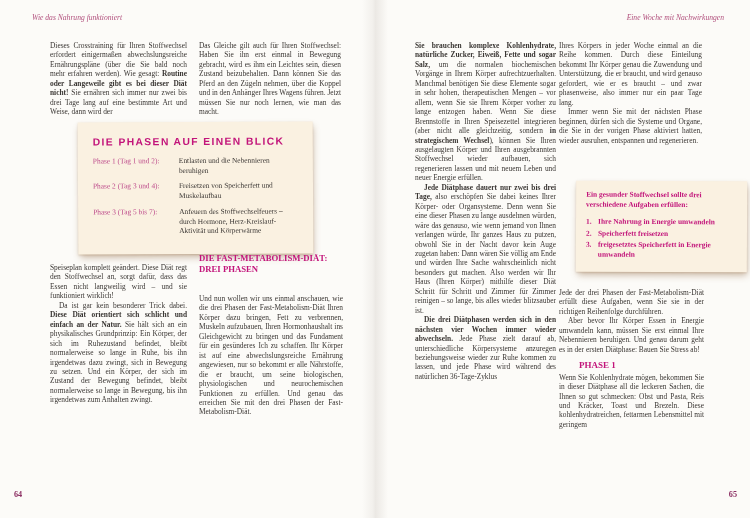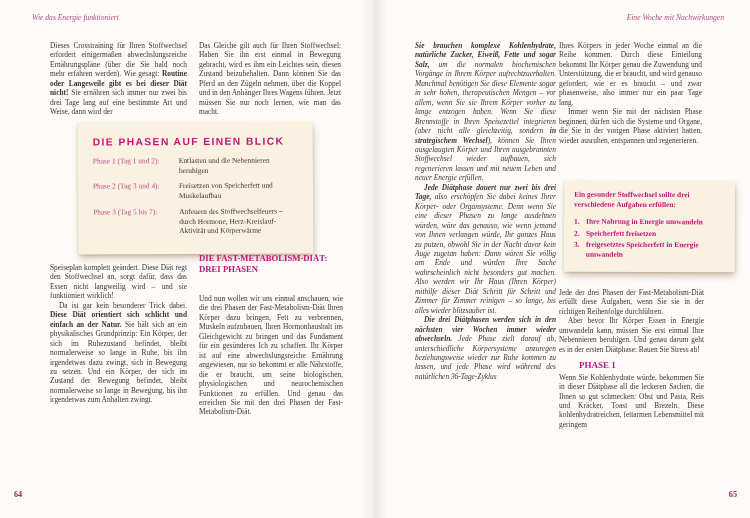--- a/index.html
+++ b/index.html
@@ -29,30 +29,30 @@
     box-sizing:border-box;
   }
   .phases-box{position:absolute;left:78px;top:122px;width:235px;padding:14px 16px 12px 15px;transform:rotate(-0.3deg);}
   .phases-title{
     font-family:"Liberation Sans", sans-serif;font-weight:bold;
     font-size:10.3px;letter-spacing:1.4px;color:#c2147a;margin:0 0 9px 0;white-space:nowrap;
   }
   .phase-row{display:grid;grid-template-columns:72px 1fr;column-gap:14px;margin-bottom:6px;font-size:7.4px;line-height:9.7px;}
   .phase-label{color:#bd4a8a;}
   .phase-text{color:#3a3633;}
-  .tasks-box{position:absolute;left:564px;top:181px;width:171px;padding:9px 10px 10px 10px;transform:rotate(0.25deg);}
+  .tasks-box{position:absolute;left:576px;top:181px;width:171px;padding:9px 10px 10px 10px;transform:rotate(0.25deg);}
   .tasks-intro{color:#c2147a;font-weight:bold;font-size:7.4px;line-height:9.6px;margin:0 0 8px 0;text-align:left;}
   .task-item{display:grid;grid-template-columns:12px 1fr;color:#c2147a;font-weight:bold;font-size:7.4px;line-height:9.6px;margin-bottom:2px;text-align:left;}
 </style>
 </head>
 <body>
 
 <div class="gutter"></div>
 
-<div class="running-head rh-left">Wie das Energie funktioniert</div>
+<div class="running-head rh-left">Wie das Nahrung funktioniert</div>
 <div class="running-head rh-right">Eine Woche mit Nachwirkungen</div>
 
 <div class="col" style="left:50px;top:41px;width:137px;">
   <p><span>Dieses Crosstraining für Ihren Stoffwechsel erfordert einigermaßen abwechslungsreiche Ernährungspläne (über die Sie bald noch mehr erfahren werden). Wie gesagt: </span><span class="b">Routine oder Langeweile gibt es bei dieser Diät nicht!</span><span> Sie ernähren sich immer nur zwei bis drei Tage lang auf eine bestimmte Art und Weise, dann wird der</span></p>
 </div>
 
 <div class="col" style="left:199px;top:41px;width:142px;">
   <p>Das Gleiche gilt auch für Ihren Stoffwechsel: Haben Sie ihn erst einmal in Bewegung gebracht, wird es ihm ein Leichtes sein, diesen Zustand beizubehalten. Dann können Sie das Pferd an den Zügeln nehmen, über die Koppel und in den Anhänger Ihres Wagens führen. Jetzt müssen Sie nur noch lernen, wie man das macht.</p>
 </div>
 
@@ -77,21 +77,21 @@
   <p class="ind"><span>Da ist gar kein besonderer Trick dabei. </span><span class="b">Diese Diät orientiert sich schlicht und einfach an der Natur.</span><span> Sie hält sich an ein physikalisches Grundprinzip: Ein Körper, der sich im Ruhezustand befindet, bleibt normalerweise so lange in Ruhe, bis ihn irgendetwas dazu zwingt, sich in Bewegung zu setzen. Und ein Körper, der sich im Zustand der Bewegung befindet, bleibt normalerweise so lange in Bewegung, bis ihn irgendetwas zum Anhalten zwingt.</span></p>
 </div>
 
 <div class="col" style="left:199px;top:253px;width:144px;">
   <h3 class="sec-heading">DIE FAST-METABOLISM-DIÄT: DREI PHASEN</h3>
   <p>Und nun wollen wir uns einmal anschauen, wie die drei Phasen der Fast-Metabolism-Diät Ihren Körper dazu bringen, Fett zu verbrennen, Muskeln aufzubauen, Ihren Hormonhaushalt ins Gleichgewicht zu bringen und das Fundament für ein gesünderes Ich zu schaffen. Ihr Körper ist auf eine abwechslungsreiche Ernährung angewiesen, nur so bekommt er alle Nährstoffe, die er braucht, um seine biologischen, physiologischen und neurochemischen Funktionen zu erfüllen. Und genau das erreichen Sie mit den drei Phasen der Fast-Metabolism-Diät.</p>
 </div>
 
 <div class="pagenum pn-left">64</div>
 
-<div class="col" style="left:415px;top:41px;width:141px;font-style:italic;">
+<div class="col" style="left:415px;top:41px;width:141px;">
   <p><span class="b">Sie brauchen komplexe Kohlenhydrate, natürliche Zucker, Eiweiß, Fette und sogar Salz,</span><span> um die normalen biochemischen Vorgänge in Ihrem Körper aufrechtzuerhalten. Manchmal benötigen Sie diese Elemente sogar in sehr hohen, therapeutischen Mengen – vor allem, wenn Sie sie Ihrem Körper vorher zu lange entzogen haben. Wenn Sie diese Brennstoffe in Ihren Speisezettel integrieren (aber nicht alle gleichzeitig, sondern </span><span class="b">in strategischem Wechsel</span><span>), können Sie Ihren ausgelaugten Körper und Ihren ausgebrannten Stoffwechsel wieder aufbauen, sich regenerieren lassen und mit neuem Leben und neuer Energie erfüllen.</span></p>
   <p class="ind"><span class="b">Jede Diätphase dauert nur zwei bis drei Tage,</span><span> also erschöpfen Sie dabei keines Ihrer Körper- oder Organsysteme. Denn wenn Sie eine dieser Phasen zu lange ausdehnen würden, wäre das genauso, wie wenn jemand von Ihnen verlangen würde, Ihr ganzes Haus zu putzen, obwohl Sie in der Nacht davor kein Auge zugetan haben: Dann wären Sie völlig am Ende und würden Ihre Sache wahrscheinlich nicht besonders gut machen. Also werden wir Ihr Haus (Ihren Körper) mithilfe dieser Diät Schritt für Schritt und Zimmer für Zimmer reinigen – so lange, bis alles wieder blitzsauber ist.</span></p>
   <p class="ind"><span class="b">Die drei Diätphasen werden sich in den nächsten vier Wochen immer wieder abwechseln.</span><span> Jede Phase zielt darauf ab, unterschiedliche Körpersysteme anzuregen beziehungsweise wieder zur Ruhe kommen zu lassen, und jede Phase wird während des natürlichen 36-Tage-Zyklus</span></p>
 </div>
 
 <div class="col" style="left:559px;top:41px;width:143px;">
   <p>Ihres Körpers in jeder Woche einmal an die Reihe kommen. Durch diese Einteilung bekommt Ihr Körper genau die Zuwendung und Unterstützung, die er braucht, und wird genauso gefordert, wie er es braucht – und zwar phasenweise, also immer nur ein paar Tage lang.</p>
   <p class="ind">Immer wenn Sie mit der nächsten Phase beginnen, dürfen sich die Systeme und Organe, die Sie in der vorigen Phase aktiviert hatten, wieder ausruhen, entspannen und regenerieren.</p>
 </div>
 
@@ -108,16 +108,16 @@
   <div class="task-item">
     <span>3.</span>
     <span>freigesetztes Speicherfett in Energie umwandeln</span>
   </div>
 </div>
 
 <div class="col" style="left:559px;top:288px;width:145px;">
   <p>Jede der drei Phasen der Fast-Metabolism-Diät erfüllt diese Aufgaben, wenn Sie sie in der richtigen Reihenfolge durchführen.</p>
   <p class="ind">Aber bevor Ihr Körper Essen in Energie umwandeln kann, müssen Sie erst einmal Ihre Nebennieren beruhigen. Und genau darum geht es in der ersten Diätphase: Bauen Sie Stress ab!</p>
   <h3 class="phase1-heading">PHASE 1</h3>
-  <p>Wenn Sie Kohlenhydrate würde, bekommen Sie in dieser Diätphase all die leckeren Sachen, die Ihnen so gut schmecken: Obst und Pasta, Reis und Kräcker, Toast und Brezeln. Diese kohlenhydratreichen, fettarmen Lebensmittel mit geringem</p>
+  <p>Wenn Sie Kohlenhydrate mögen, bekommen Sie in dieser Diätphase all die leckeren Sachen, die Ihnen so gut schmecken: Obst und Pasta, Reis und Kräcker, Toast und Brezeln. Diese kohlenhydratreichen, fettarmen Lebensmittel mit geringem</p>
 </div>
 
 <div class="pagenum pn-right">65</div>
 
 </body></html>

